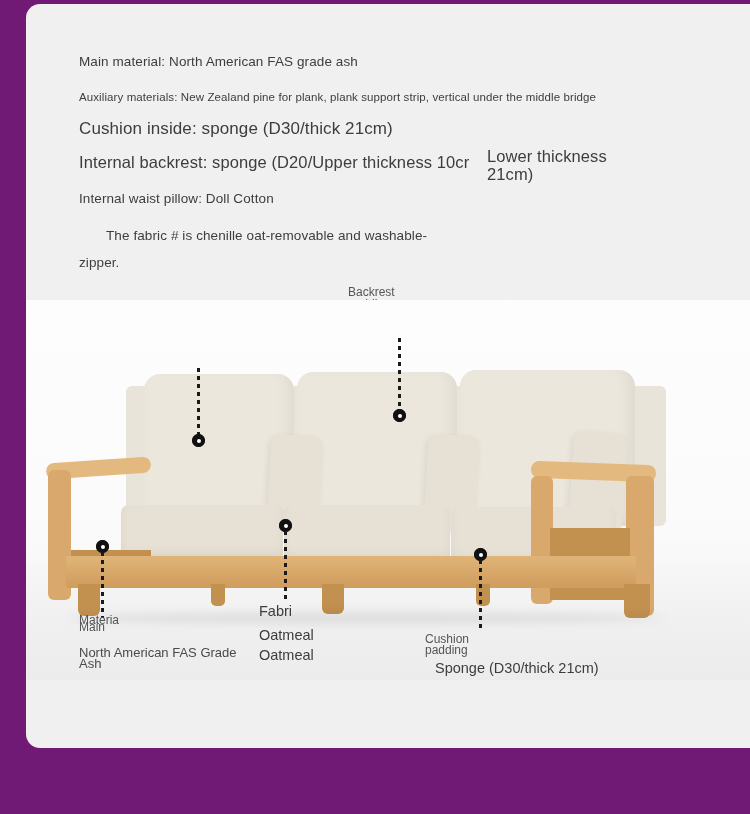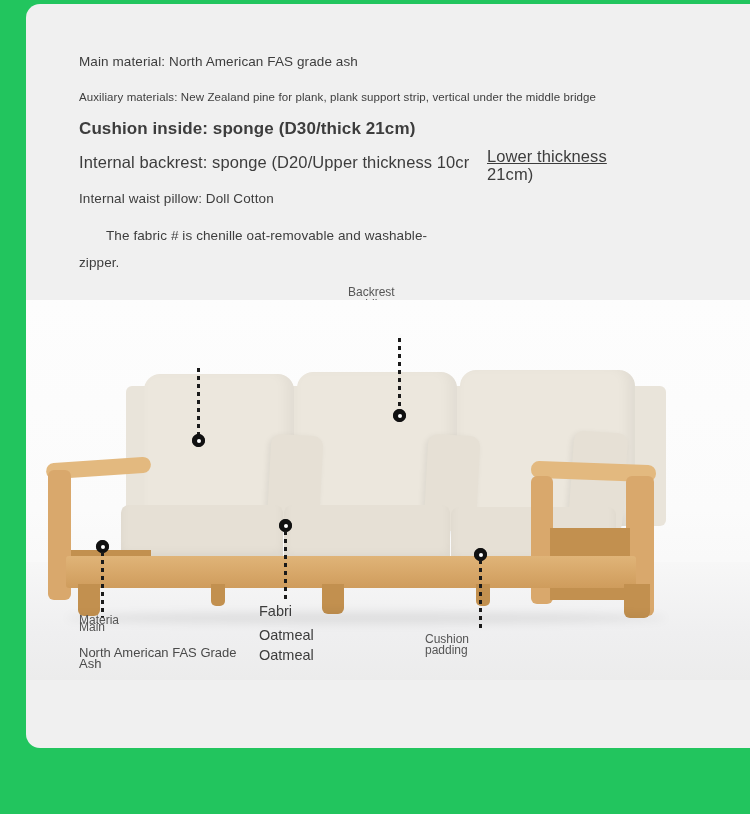--- a/index.html
+++ b/index.html
@@ -9,21 +9,21 @@
     width: 750px;
     height: 814px;
     overflow: hidden;
     font-family: "Liberation Sans", sans-serif;
   }
 
   #page {
     position: relative;
     width: 750px;
     height: 814px;
-    background: #22c55e;
+    background: #701a75;
   }
 
   
   #card {
     position: absolute;
     left: 26px;
     top: 4px;
     width: 724px;
     height: 744px;
     background: #f0f0f0;
@@ -33,21 +33,21 @@
 
   
   .spec-line {
     position: absolute;
     color: #3d3d3d;
     white-space: pre;
     letter-spacing: 0.1px;
   }
   .sz-sm  { font-size: 11.5px; }
   .sz-md  { font-size: 13.5px; }
-  .sz-lg  { font-size: 17px; font-weight: bold; }
+  .sz-lg  { font-size: 17px; }
   .sz-xl  { font-size: 16.5px; }
 
   
   #photo {
     position: absolute;
     left: 0px;
     top: 296px;
     width: 724px;
     height: 380px;
     background: linear-gradient(180deg,#fdfdfd 0%, #fbfbfb 55%, #f4f4f4 100%);
@@ -114,21 +114,21 @@
 
     <div>
       <div class="spec-line sz-md" style="left:53px; top:50px;">Main material: North American FAS grade ash</div>
 
       <div class="spec-line sz-sm" style="left:53px; top:87px;">Auxiliary materials: New Zealand pine for plank, plank support strip, vertical under the middle bridge</div>
 
       <div class="spec-line sz-lg" style="left:53px; top:115px;">Cushion inside: sponge (D30/thick 21cm)</div>
 
       <div class="spec-line sz-xl" style="left:53px; top:149px;">Internal backrest: sponge (D20/Upper thickness 10cr</div>
 
-      <div class="spec-line sz-xl" style="left:461px; top:143px;text-decoration:underline;">Lower thickness</div>
+      <div class="spec-line sz-xl" style="left:461px; top:143px;">Lower thickness</div>
       <div class="spec-line sz-xl" style="left:461px; top:161px;">21cm)</div>
 
       <div class="spec-line sz-md" style="left:53px; top:187px;">Internal waist pillow: Doll Cotton</div>
 
       <div class="spec-line sz-md" style="left:53px; top:224px;margin-left:27px;">The fabric # is chenille oat-removable and washable-</div>
       <div class="spec-line sz-md" style="left:53px; top:251px;">zipper.</div>
     </div>
 
     <div class="anno anno-label" style="left:131px; top:303px;">Lumbar Pillow</div>
     <div class="anno anno-label" style="left:131px; top:315px;">Filling</div>
@@ -199,15 +199,16 @@
     <div class="anno anno-label" style="left:53px; top:609px;">Materia</div>
     <div class="anno anno-val" style="left:53px; top:641px;">North American FAS Grade</div>
     <div class="anno anno-val" style="left:53px; top:652px;">Ash</div>
 
     <div class="anno anno-big" style="left:233px; top:598px;">Fabri</div>
     <div class="anno anno-big" style="left:233px; top:622px;">Oatmeal</div>
     <div class="anno anno-big" style="left:233px; top:642px;">Oatmeal</div>
 
     <div class="anno anno-label" style="left:399px; top:628px;">Cushion</div>
     <div class="anno anno-label" style="left:399px; top:639px;">padding</div>
+    <div class="anno anno-mid" style="left:409px; top:655px; font-size:14.5px;">Sponge (D30/thick 21cm)</div>
 
   </div>
 </div>
 
 </body></html>

